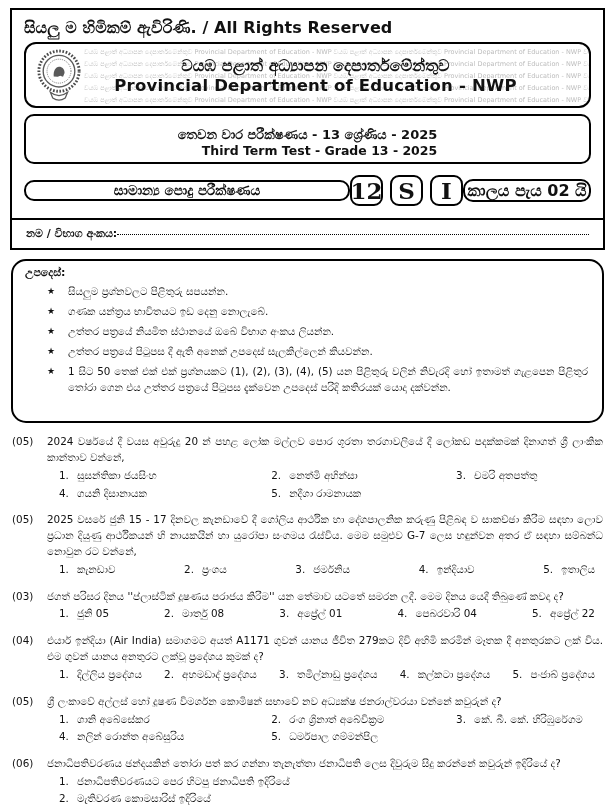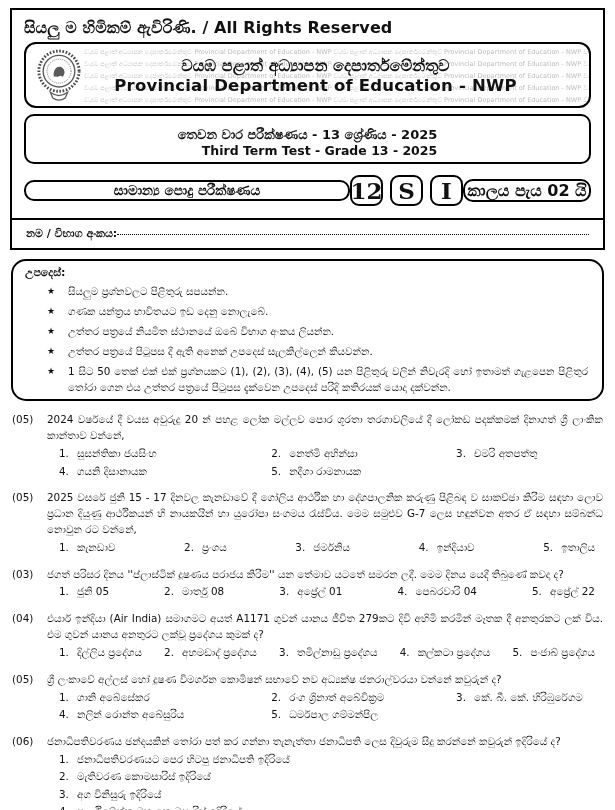--- a/index.html
+++ b/index.html
@@ -72,21 +72,21 @@
     display: flex; align-items: center; justify-content: center;
     font-size: 16px; font-weight: bold;
   }
   .rule { border: none; border-top: 2px solid #000; margin: 9px -12px 7px; }
   .name-line { display: flex; align-items: baseline; font-size: 11px; font-weight: bold; padding: 0 2px; }
   .dots { flex: 1; border-bottom: 1.6px dotted #000; transform: translateY(-2px); }
 
   
   .instructions {
     border: 2px solid #000; border-radius: 15px;
-    margin: 9px 1px 2px; padding: 5px 14px 4px 12px;
+    margin: 9px 1px 2px; padding: 5px 14px 26px 12px;
   }
   .inst-heading { font-size: 11px; font-weight: bold; }
   .inst-item { display: flex; gap: 11px; font-size: 10.4px; line-height: 1.5; margin-top: 4.5px; padding-left: 22px; }
   .inst-item .star { flex: 0 0 10px; font-size: 9px; transform: translateY(1px); }
   .inst-item .inst-text { flex: 1; text-align: justify; }
 
   
   .questions { padding: 0 2px; }
   .question { display: flex; gap: 7px; margin-top: 11px; font-size: 10.4px; line-height: 1.52; }
   .q-no { flex: 0 0 28px; }

